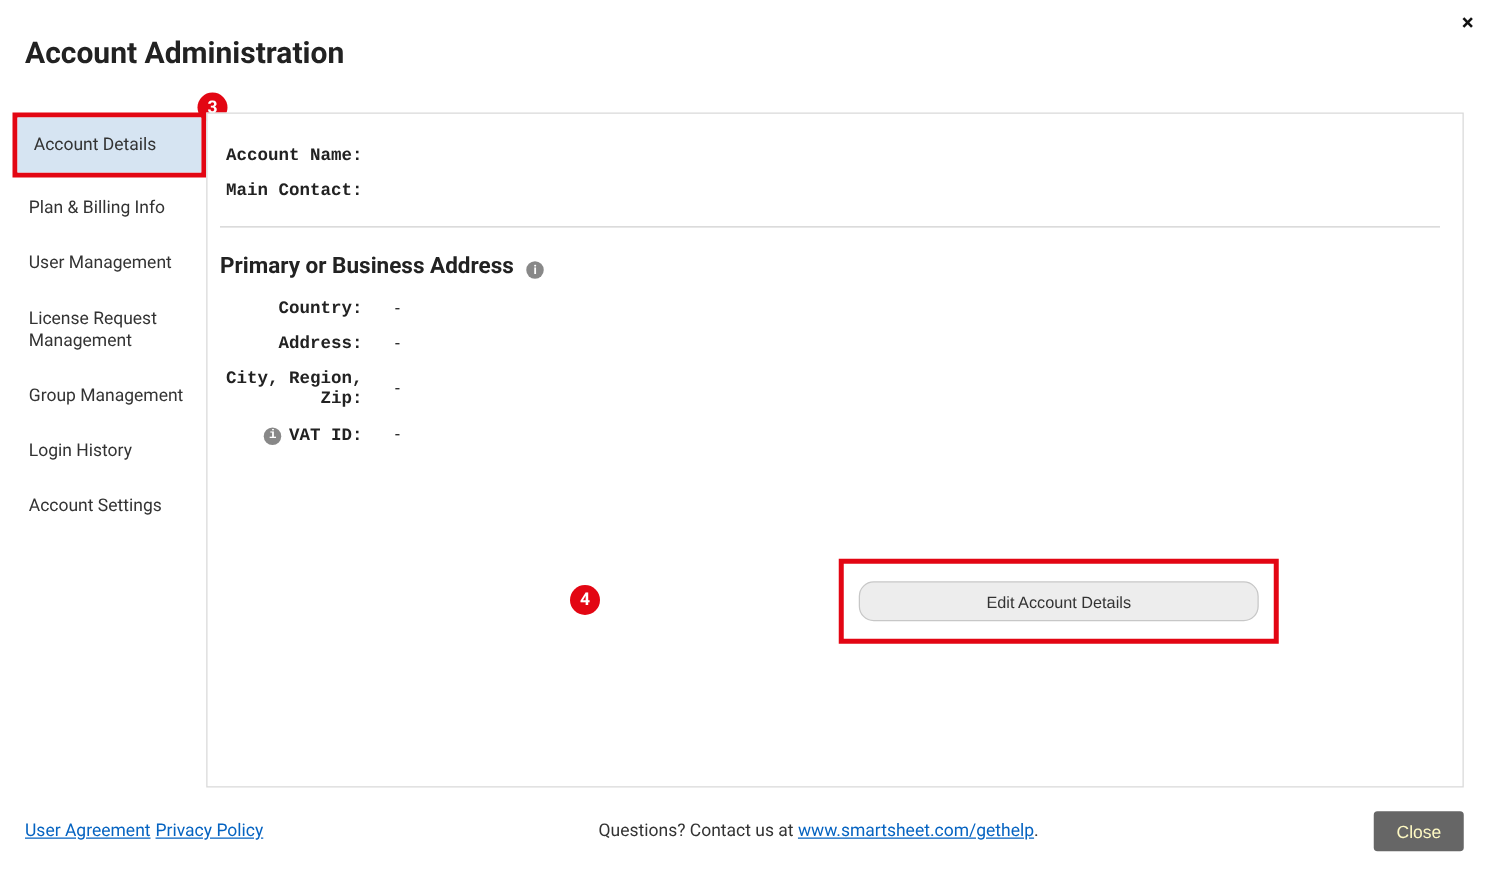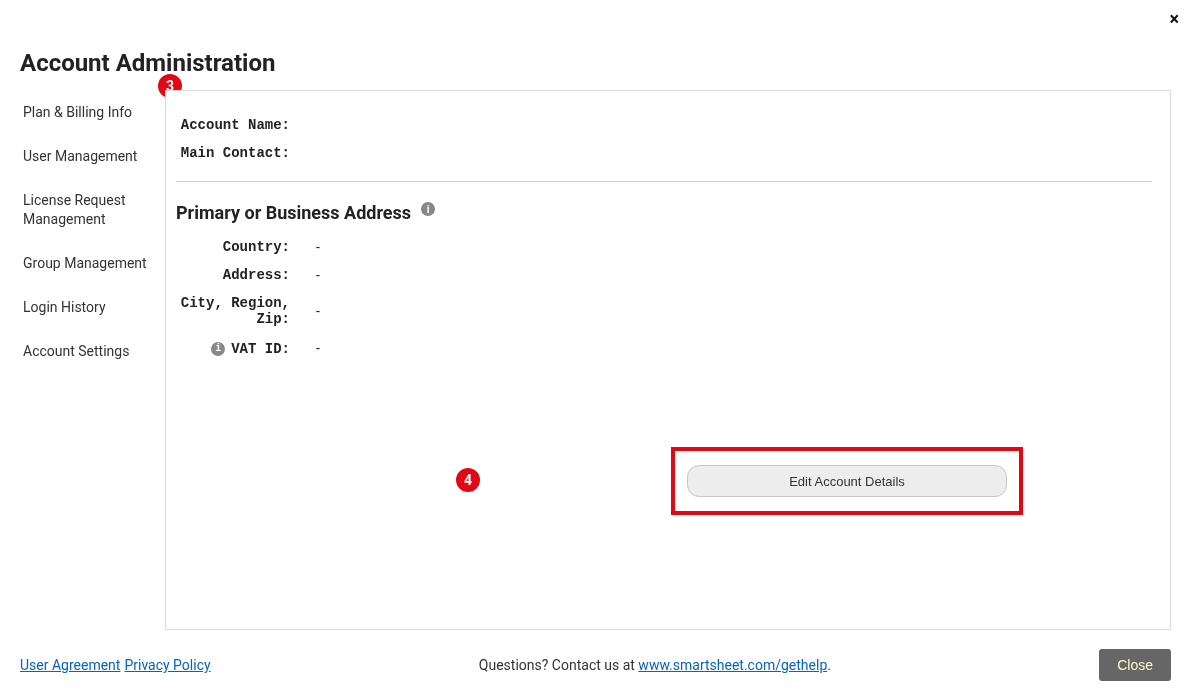--- a/index.html
+++ b/index.html
@@ -18,21 +18,20 @@
     font-size: 18px;
     font-weight: bold;
     color: #111;
     cursor: pointer;
   }
   .page-title {
     font-size: 24px;
     font-weight: 700;
     color: #222;
     padding: 28px 0 0 20px;
-    margin-top: 21px;
   }
   .layout {
     display: flex;
     position: absolute;
     top: 90px;
     left: 0;
     right: 0;
     bottom: 70px;
   }
   .sidebar {
@@ -89,21 +88,21 @@
     border: none;
     border-top: 1px solid #cfcfcf;
     margin: 14px 0 14px 0;
   }
   .section-title {
     font-size: 18px;
     font-weight: 700;
     color: #222;
     padding: 6px 0 10px 0;
     display: flex;
-    align-items: flex-start;
+    align-items: flex-end;
     gap: 10px;
   }
   .info-icon {
     display: inline-flex;
     align-items: center;
     justify-content: center;
     width: 14px;
     height: 14px;
     border-radius: 50%;
     background: #888;
@@ -198,20 +197,23 @@
 <body>
 
 <span class="close-x">×</span>
 
 <h1 class="page-title">Account Administration</h1>
 
 <div class="callout-badge callout-3">3</div>
 
 <div class="layout">
   <nav class="sidebar">
+    <div class="sidebar-item-wrap highlighted">
+      <div class="sidebar-item active">Account Details</div>
+    </div>
     <div class="sidebar-item">Plan &amp; Billing Info</div>
     <div class="sidebar-item">User Management</div>
     <div class="sidebar-item">License Request Management</div>
     <div class="sidebar-item">Group Management</div>
     <div class="sidebar-item">Login History</div>
     <div class="sidebar-item">Account Settings</div>
   </nav>
 
   <div class="main-panel">
     <div class="detail-row">

